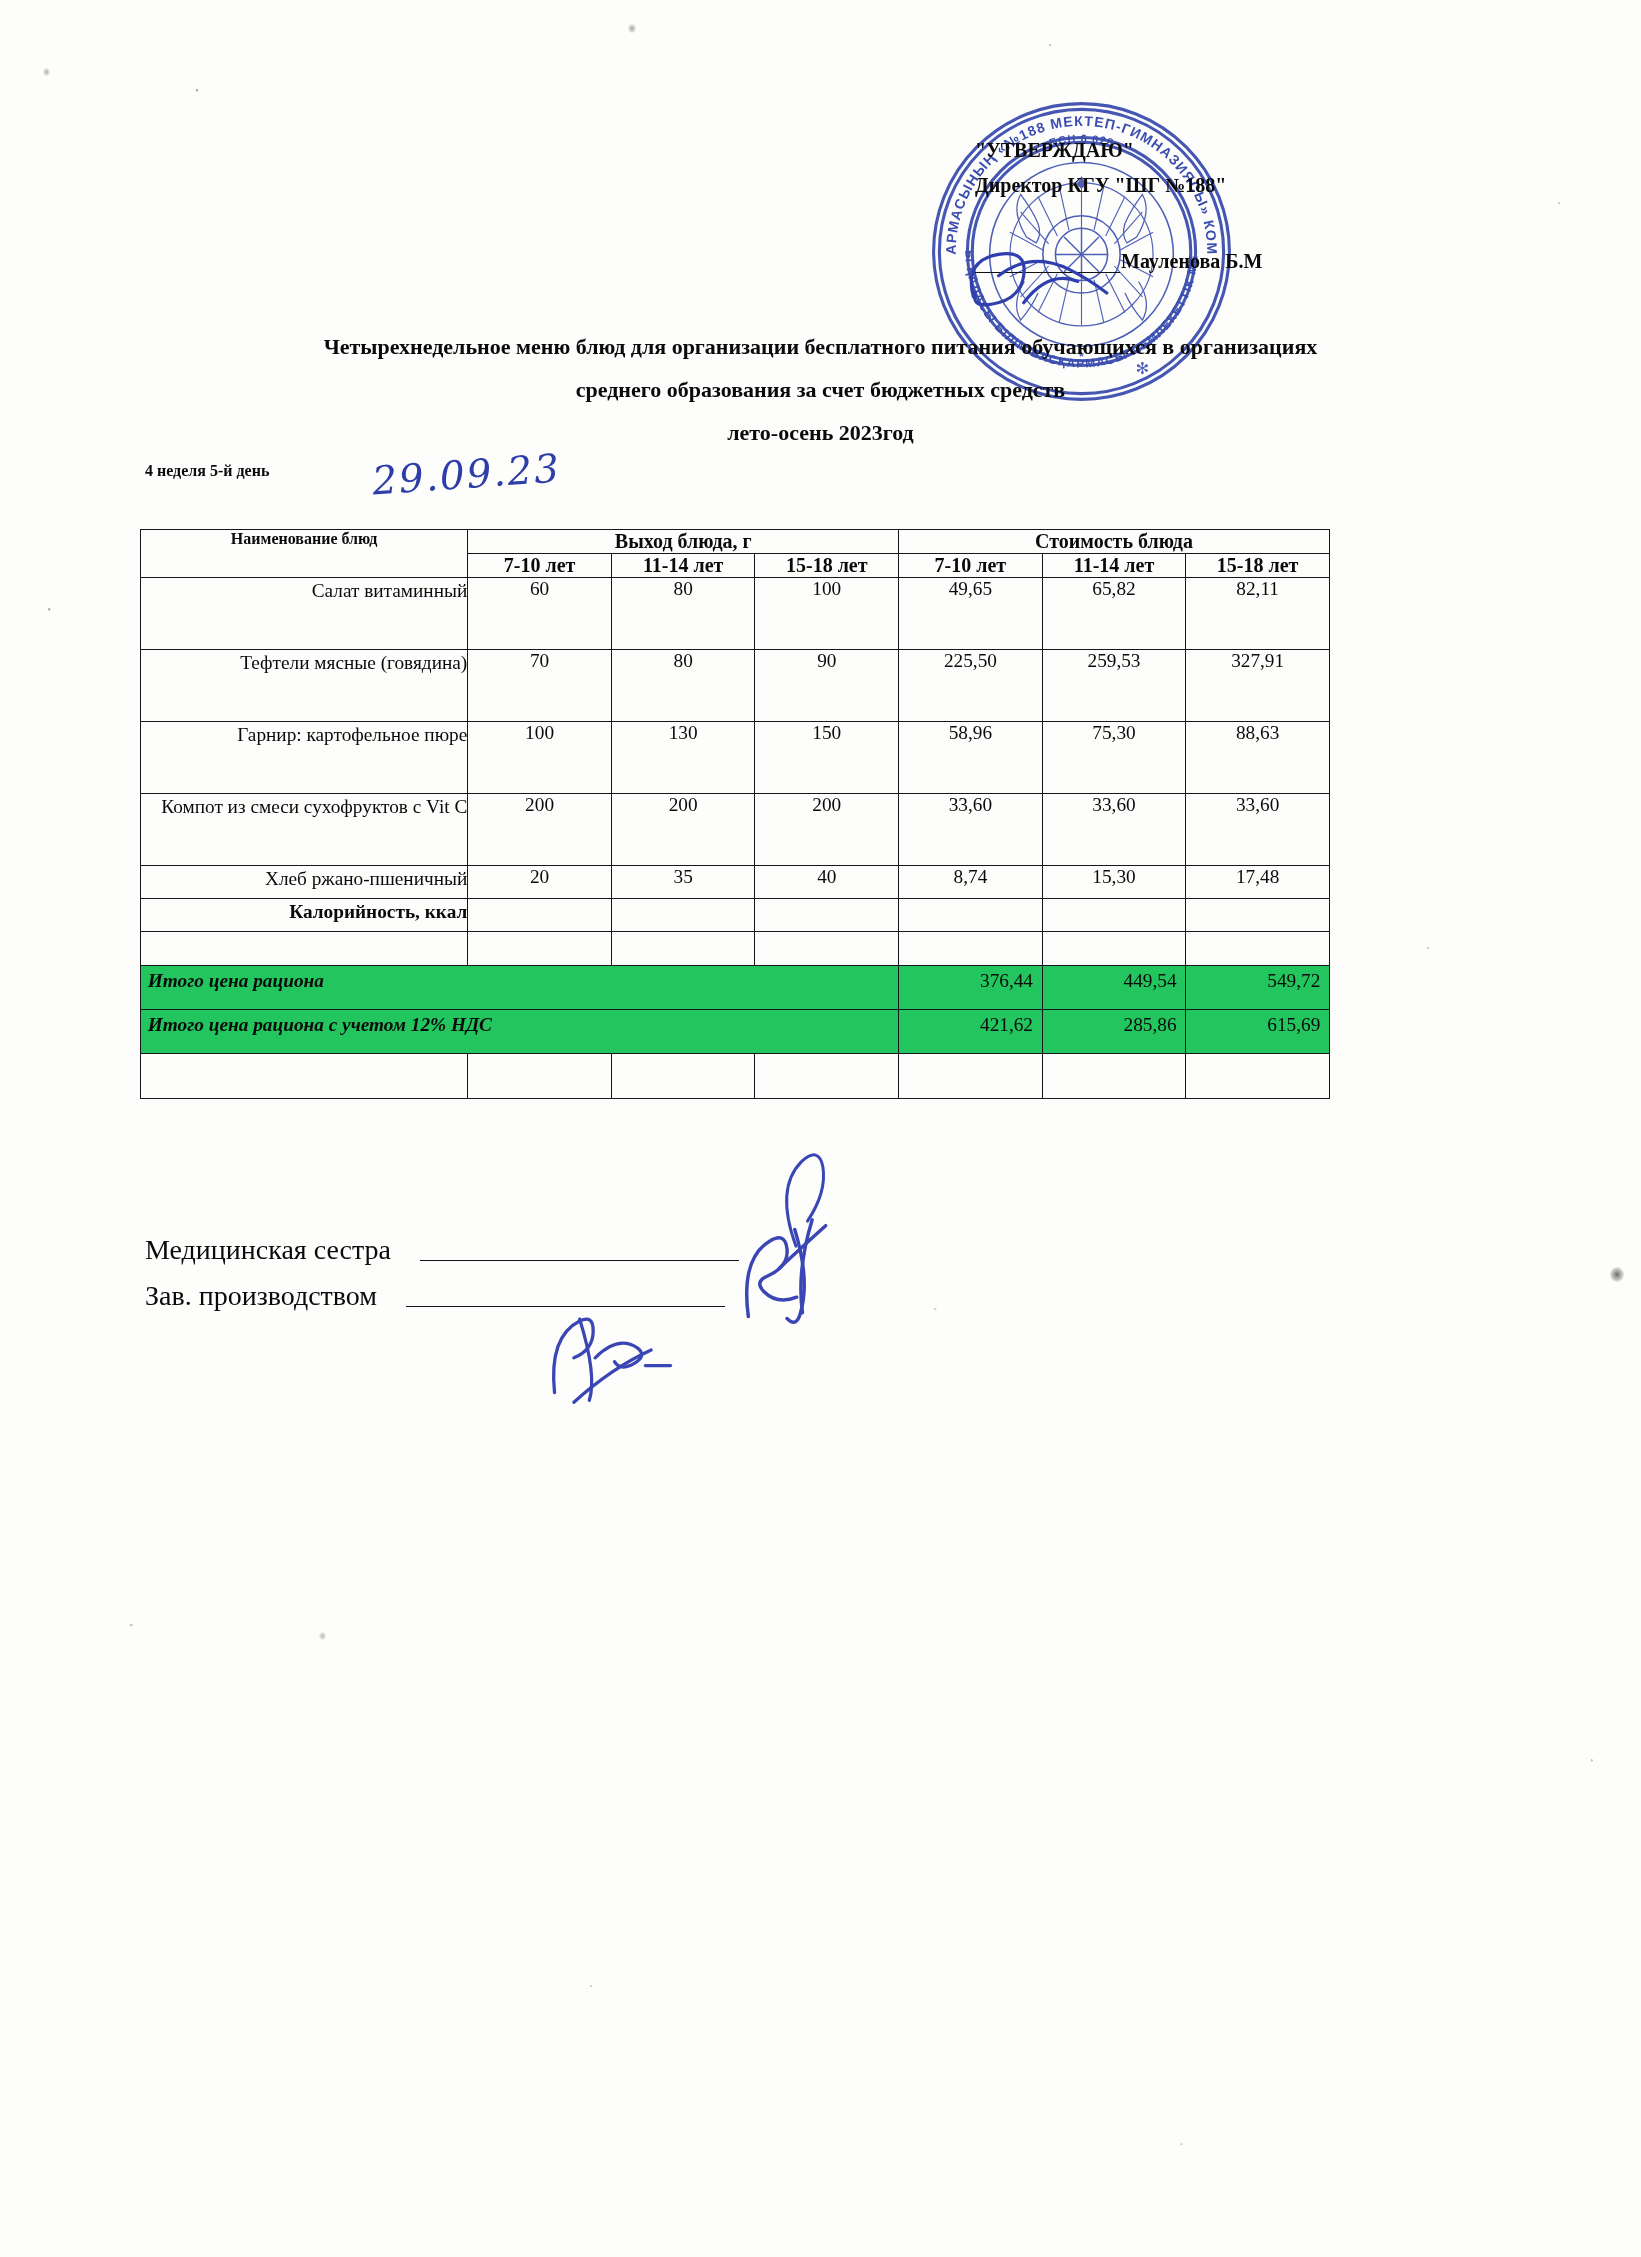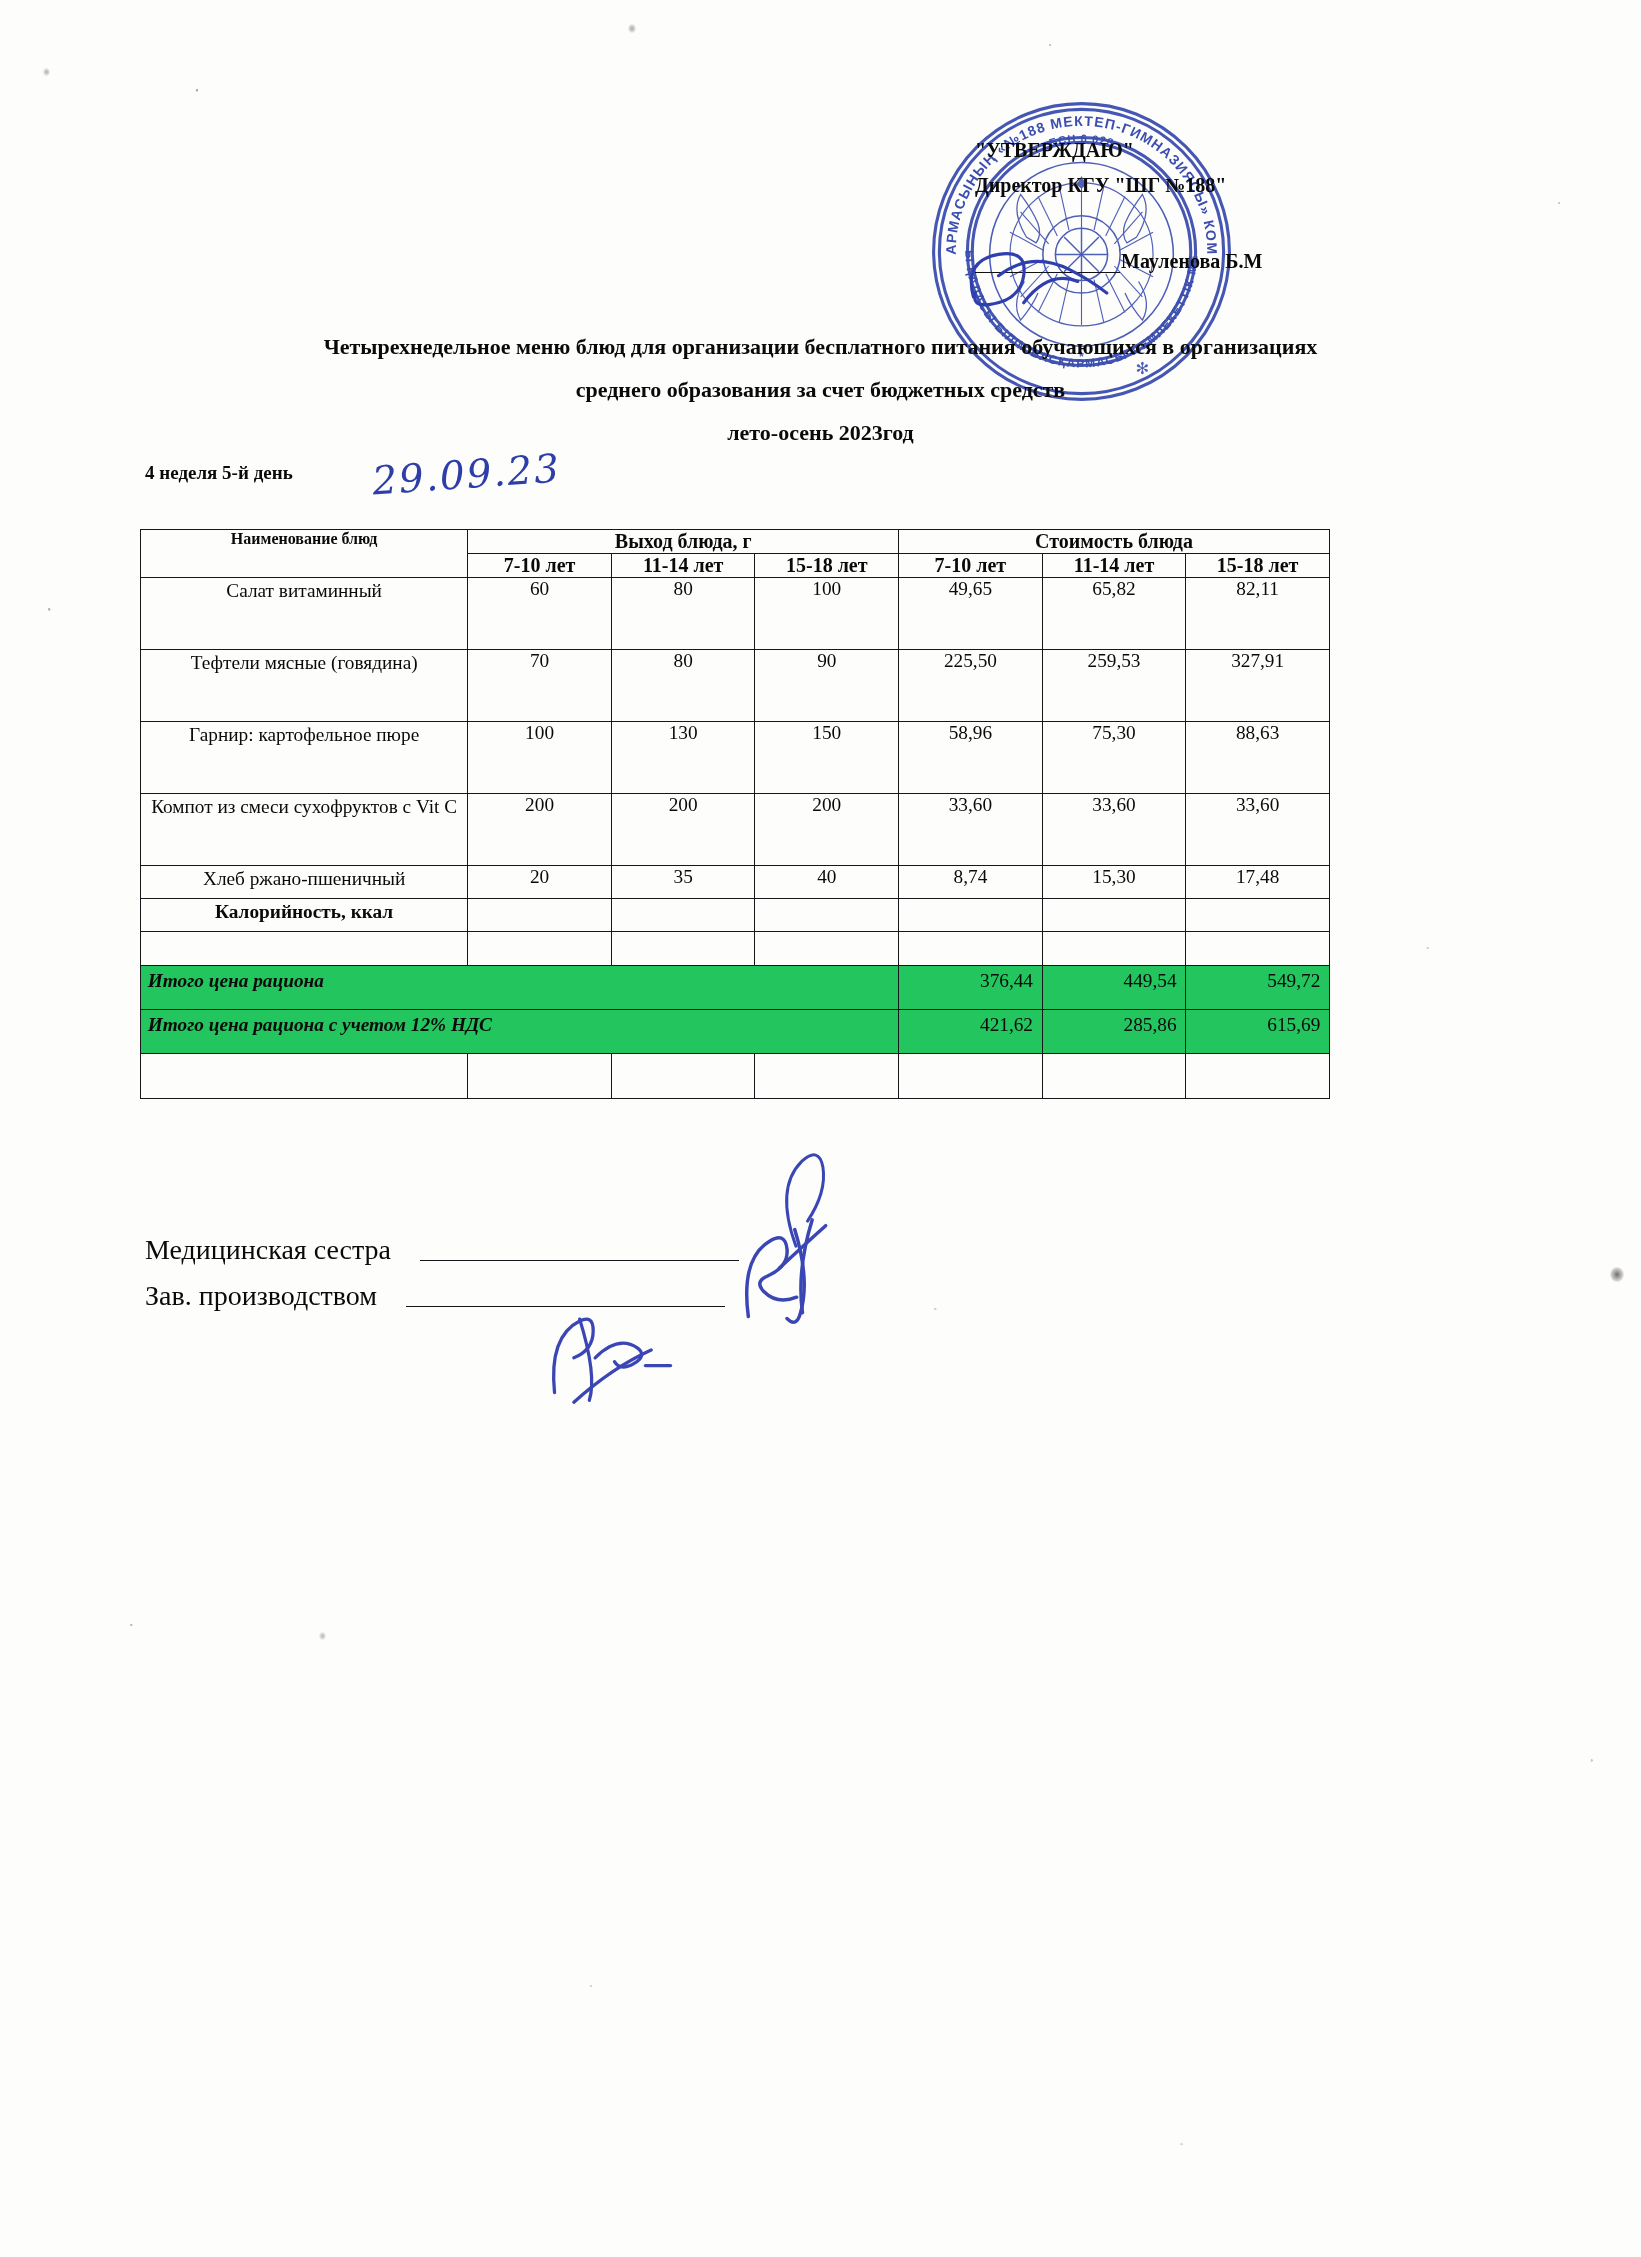--- a/index.html
+++ b/index.html
@@ -95,21 +95,21 @@
     line-height: 1.95;
     z-index: 3;
   }
 
   
   #weekline {
     position: absolute;
     left: 145px;
     top: 462px;
     font-weight: bold;
-    font-size: 19px;
+    font-size: 16px;
     z-index: 3;
   }
   #hand-date {
     position: absolute;
     left: 372px;
     top: 452px;
     font-family: "DejaVu Serif", serif;
     font-style: italic;
     font-size: 39px;
     color: #2e3ea8;
@@ -143,21 +143,21 @@
     vertical-align: middle;
     font-size: 20px;
     padding: 8.7px 3.9px;
   }
   th.name-head {
     text-align: center;
     vertical-align: middle;
     font-size: 16px;
   }
   td.dish {
-    text-align: center;
+    text-align: right;
     padding: 8.7px 4.8px 8.7px 6.8px;
     font-size: 19.3px;
     line-height: 1.32;
   }
   td.num {
     text-align: center;
     padding-top: 10.6px;
     font-size: 19.3px;
   }
   tr.r-tall td { height: 71px; }

